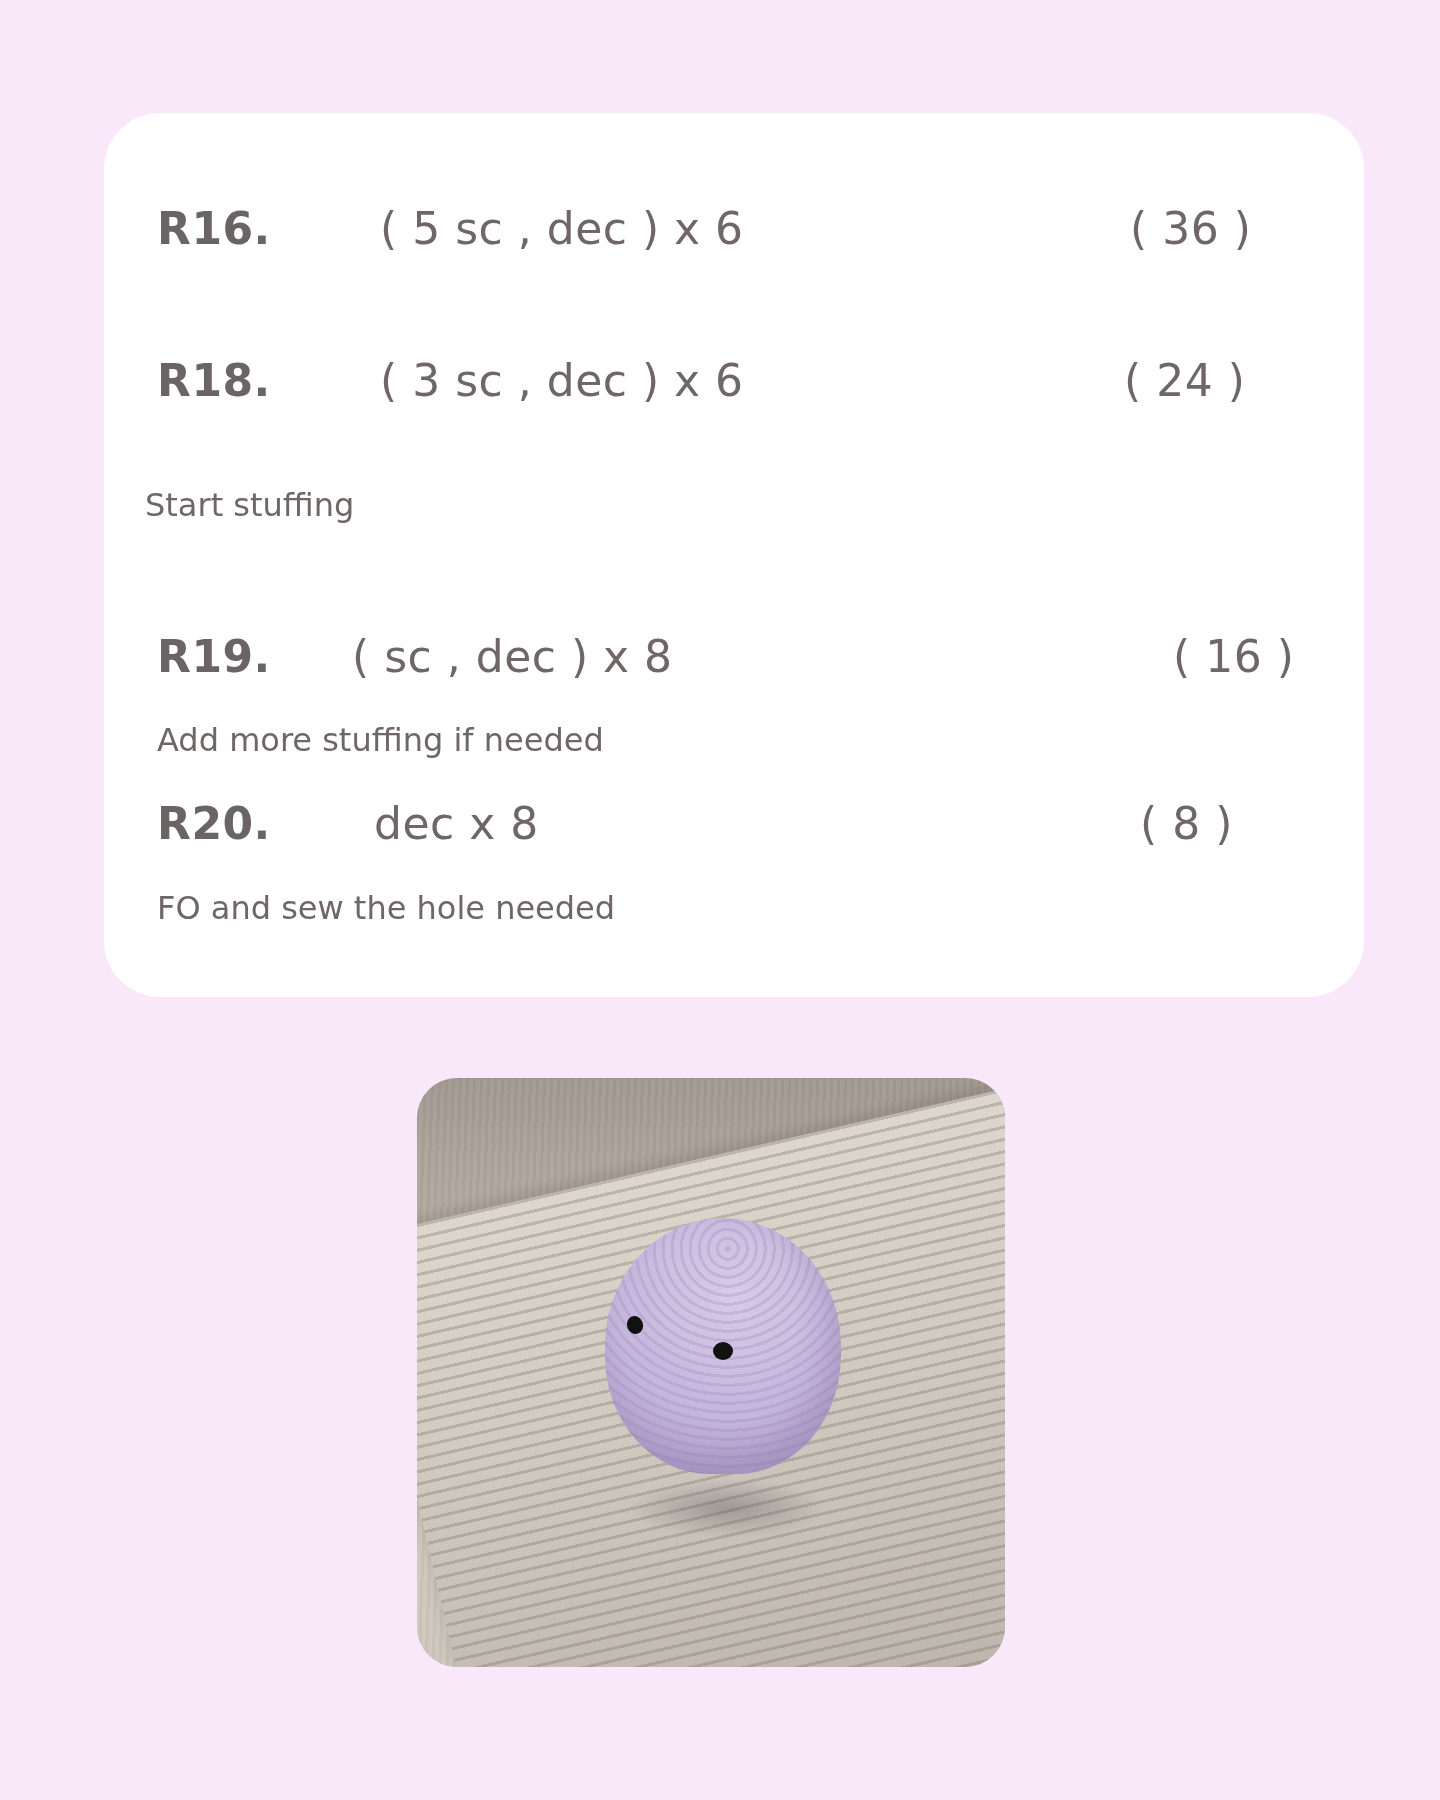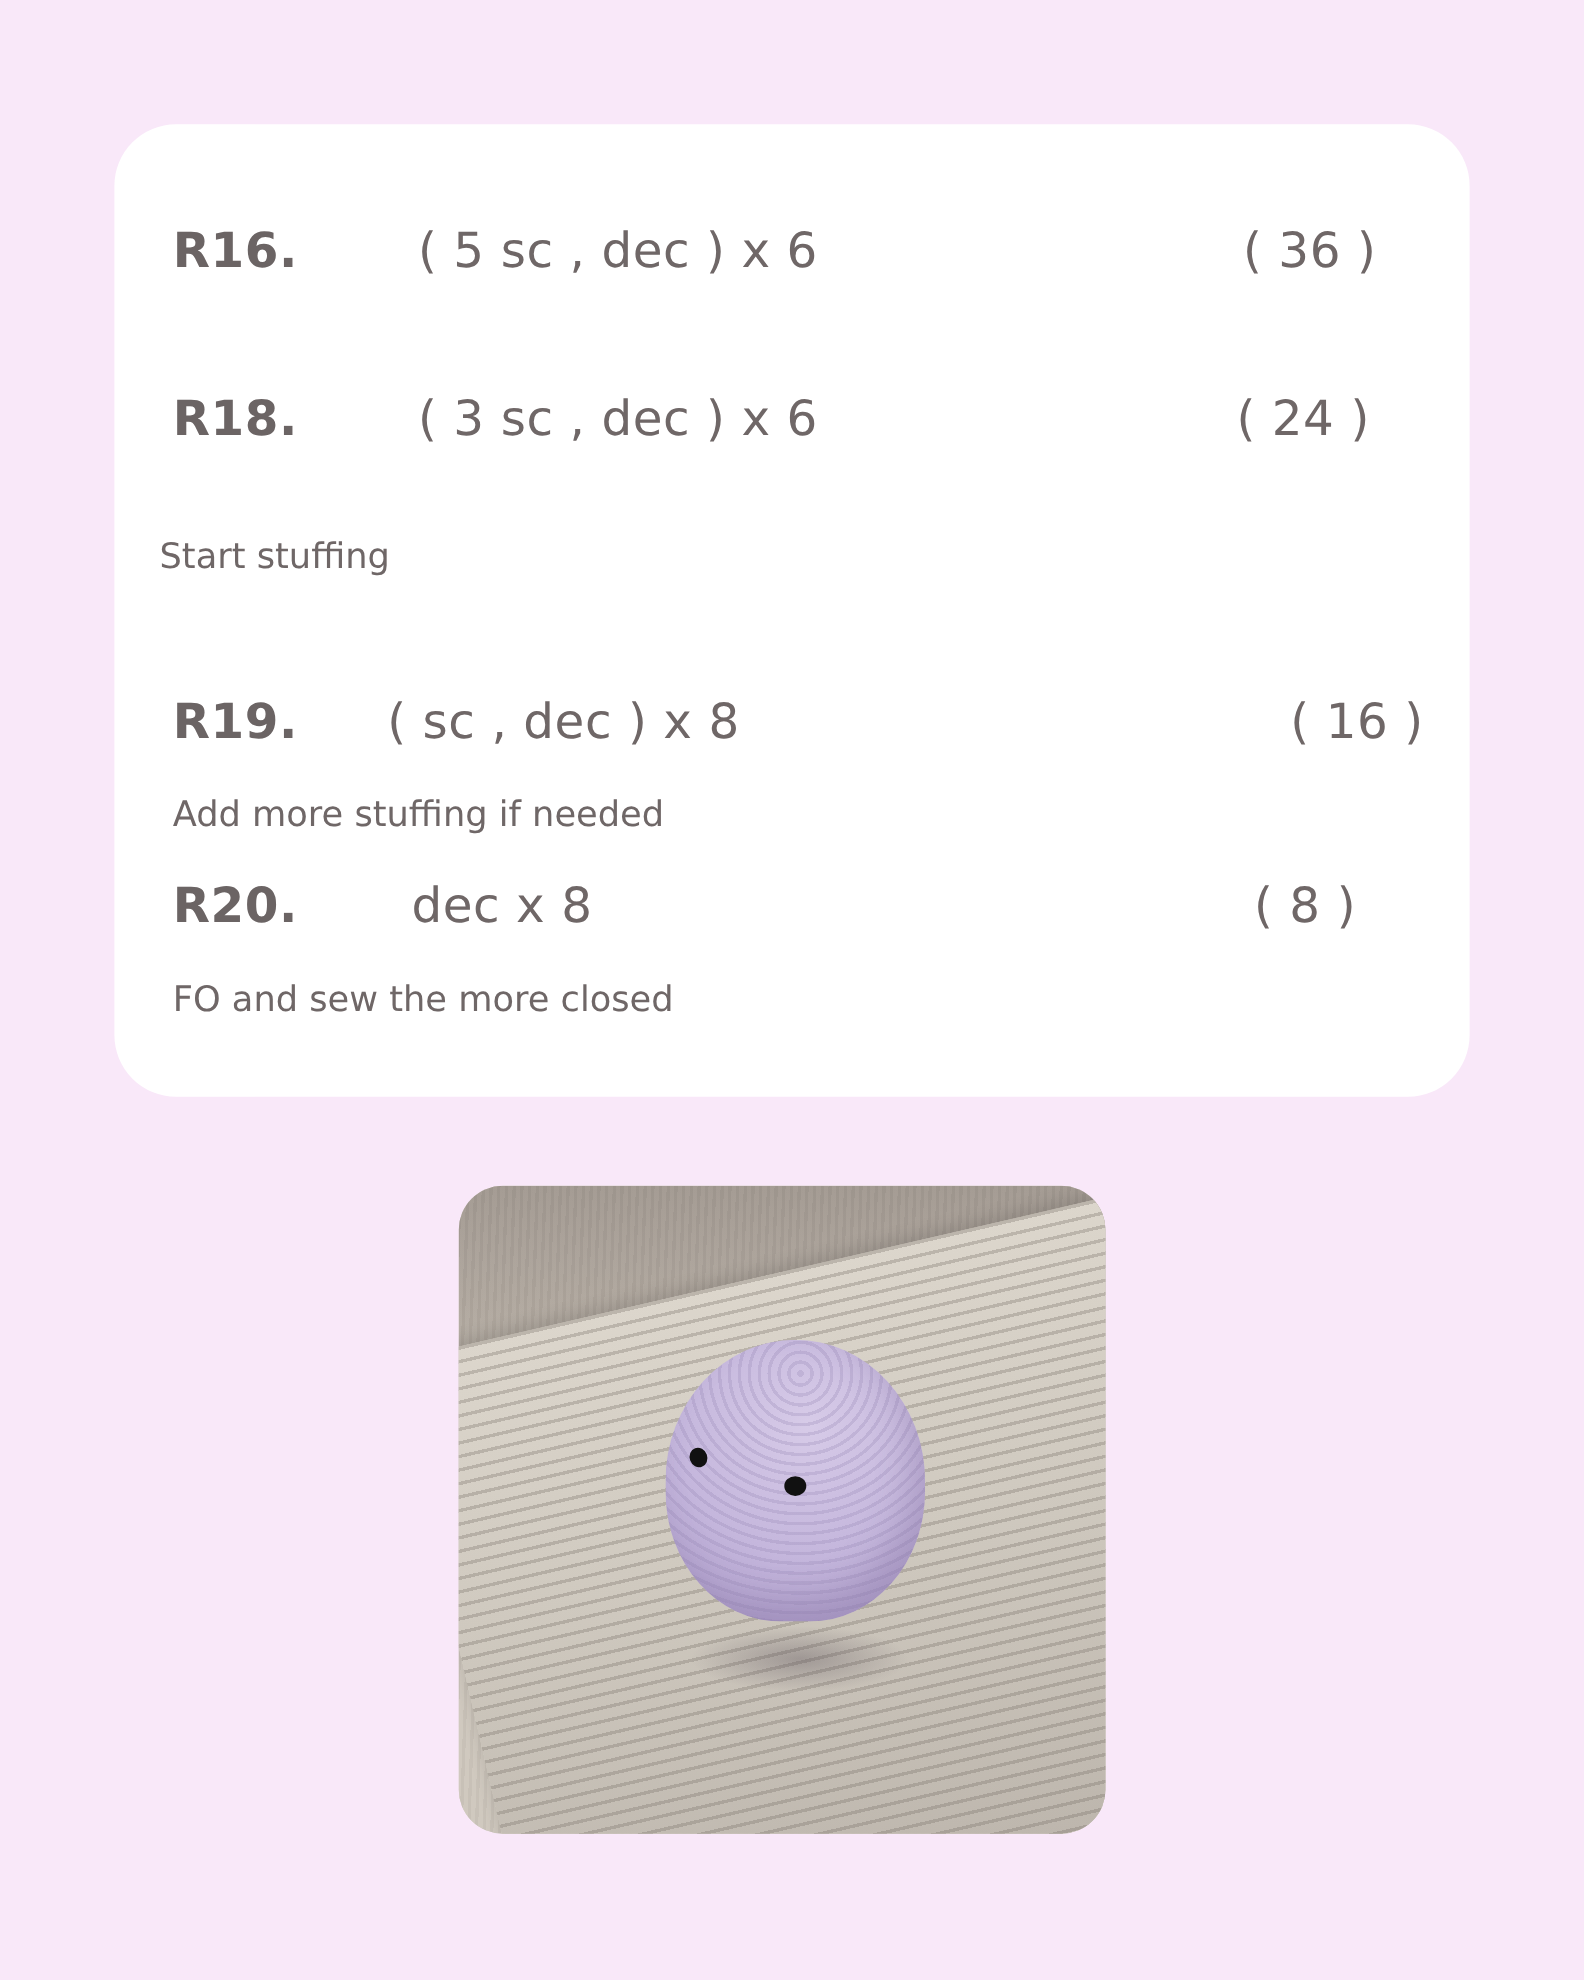--- a/index.html
+++ b/index.html
@@ -10,20 +10,21 @@
       overflow: hidden;
       font-family: "DejaVu Sans", "Liberation Sans", sans-serif;
       color: #6f6767;
     }
     .card {
       position: absolute;
       left: 104px; top: 113px;
       width: 1232px; height: 884px;
       background: #ffffff;
       border-radius: 56px;
+      padding-left: 28px;
     }
     .row {
       position: absolute;
       left: 0; width: 100%;
       height: 60px;
       font-size: 44px;
       line-height: 60px;
       letter-spacing: 0.5px;
     }
     .row .label {
@@ -122,21 +123,21 @@
   </div>
 
   <div class="note" style="left:53px; top:597px;text-align:center;">Add more stuffing if needed</div>
 
   <div class="row" style="top:681px;">
     <span class="label">R20.</span>
     <span class="instr" style="left:270px;">dec x 8</span>
     <span class="count" style="left:1036px;">( 8 )</span>
   </div>
 
-  <div class="note" style="left:53px; top:765px;">FO and sew the more closed</div>
+  <div class="note" style="left:53px; top:765px;">FO and sew the hole needed</div>
 </div>
 
 <div class="photo" title="Lavender crocheted round plush with two black safety eyes sitting on a beige ribbed couch">
   <div class="wall"></div>
   <div class="seat"></div>
   <div class="shadow"></div>
   <div class="plush">
     <div class="eye" style="left:22px; top:98px; transform:rotate(-20deg);"></div>
     <div class="eye" style="left:108px; top:124px; width:20px; height:18px;"></div>
   </div>

